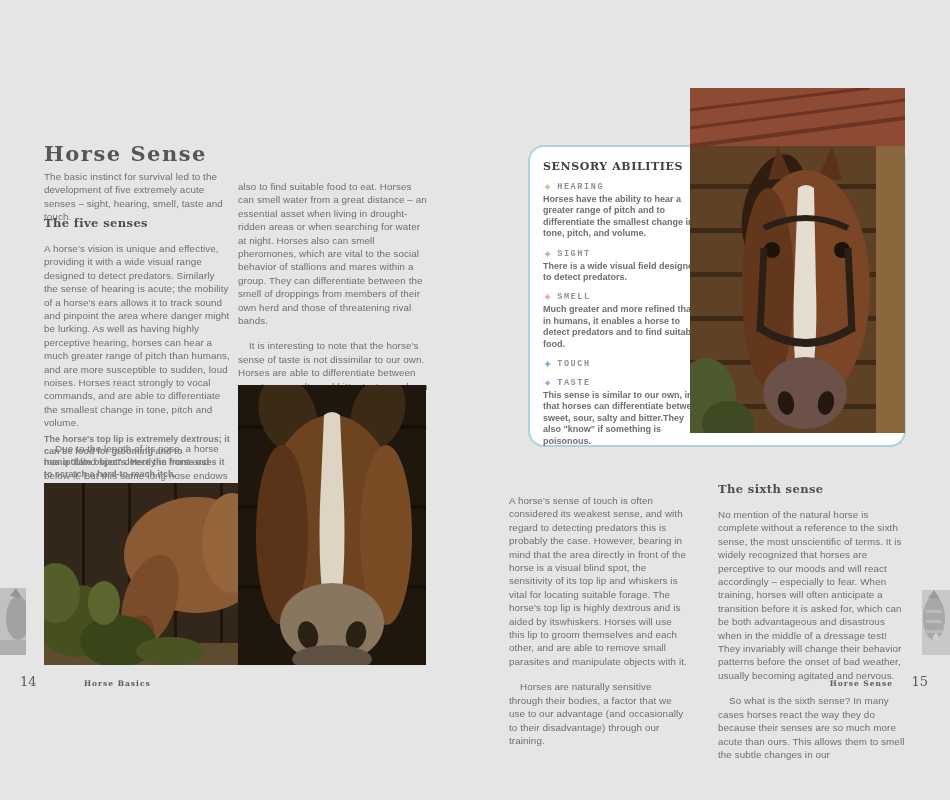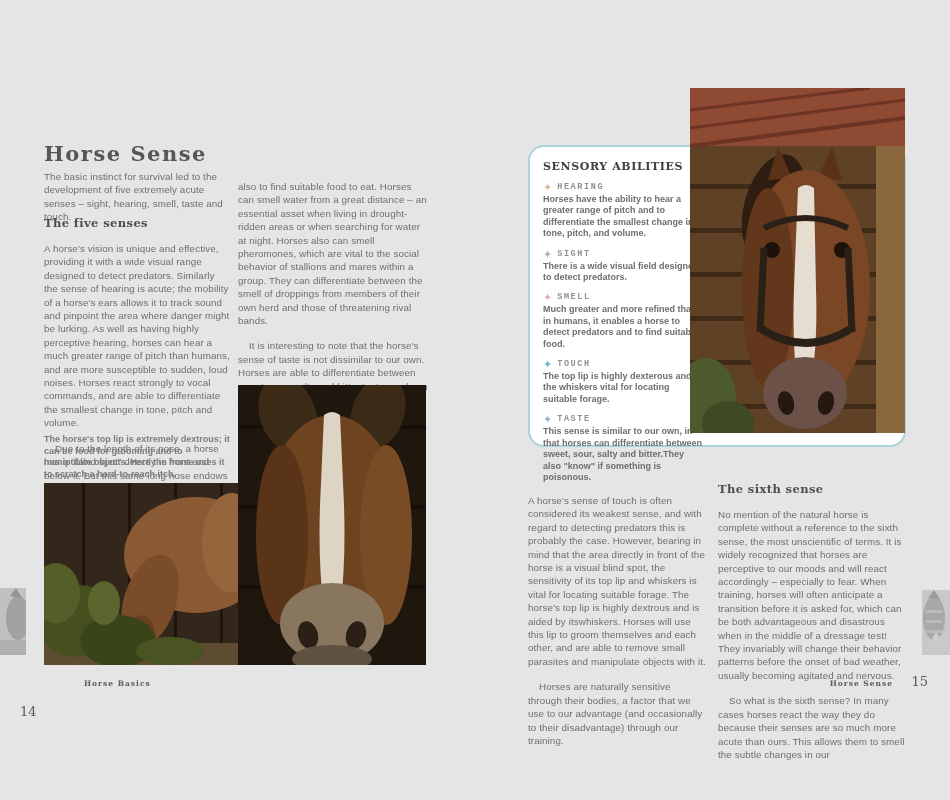--- a/index.html
+++ b/index.html
@@ -115,21 +115,20 @@
           <span class="sense-label">SMELL</span>
         </div>
         <div class="sense-text">Much greater and more refined than in humans, it enables a horse to detect predators and to find suitable food.</div>
       </div>
 
       <div class="sense-item">
         <div class="sense-label-row">
           <span class="star" style="color: rgb(111, 180, 192);">✦</span>
           <span class="sense-label">TOUCH</span>
         </div>
-        <div class="sense-text">The top lip is highly dexterous and the whiskers vital for locating suitable forage.</div>
       </div>
 
       <div class="sense-item">
         <div class="sense-label-row">
           <span class="star" style="color: rgb(155, 176, 204);">✦</span>
           <span class="sense-label">TASTE</span>
         </div>
         <div class="sense-text">This sense is similar to our own, in that horses can differentiate between sweet, sour, salty and bitter.They also "know" if something is poisonous.</div>
       </div>
     </div>
@@ -160,32 +159,32 @@
     <circle cx="152" cy="162" r="8" fill="#1d120a"></circle>
     <ellipse cx="115" cy="305" rx="42" ry="36" fill="#6b5147"></ellipse>
     <ellipse cx="96" cy="315" rx="8" ry="12" fill="#241810" transform="rotate(-12 96 315)"></ellipse>
     <ellipse cx="136" cy="315" rx="8" ry="12" fill="#241810" transform="rotate(12 136 315)"></ellipse>
     <path d="M70 240 Q115 270 162 240" stroke="#2a2018" stroke-width="8" fill="none"></path>
     <path d="M74 160 L70 244" stroke="#2a2018" stroke-width="7" fill="none"></path>
     <path d="M158 160 L162 244" stroke="#2a2018" stroke-width="7" fill="none"></path>
     <path d="M74 140 Q115 120 158 140" stroke="#2a2018" stroke-width="6" fill="none"></path>
   </svg>
 
-  <div class="abs body-text" style="left:528px;top:482px;width:178px;">
+  <div class="abs body-text" style="left:509px;top:482px;width:178px;">
     <p>A horse's sense of touch is often considered its weakest sense, and with regard to detecting predators this is probably the case. However, bearing in mind that the area directly in front of the horse is a visual blind spot, the sensitivity of its top lip and whiskers is vital for locating suitable forage. The horse's top lip is highly dextrous and is aided by itswhiskers. Horses will use this lip to groom themselves and each other, and are able to remove small parasites and manipulate objects with it.</p>
     <p class="indent">Horses are naturally sensitive through their bodies, a factor that we use to our advantage (and occasionally to their disadvantage) through our training.</p>
   </div>
 
   <div class="abs slab-head" style="left:718px;top:482px;text-align:right;">The sixth sense</div>
   <div class="abs body-text" style="left:718px;top:496px;width:190px;">
     <p>No mention of the natural horse is complete without a reference to the sixth sense, the most unscientific of terms. It is widely recognized that horses are perceptive to our moods and will react accordingly – especially to fear. When training, horses will often anticipate a transition before it is asked for, which can be both advantageous and disastrous when in the middle of a dressage test! They invariably will change their behavior patterns before the onset of bad weather, usually becoming agitated and nervous.</p>
     <p class="indent">So what is the sixth sense? In many cases horses react the way they do because their senses are so much more acute than ours. This allows them to smell the subtle changes in our</p>
   </div>
 
-  <div class="abs folio-num" style="left:20px;top:704px;text-align:right;">14</div>
+  <div class="abs folio-num" style="left:20px;top:674px;text-align:right;">14</div>
   <div class="abs folio-sec" style="left:46px;top:679px;margin-left:38px;">Horse Basics</div>
   <div class="abs folio-sec" style="right:57px;top:679px;">Horse Sense</div>
   <div class="abs folio-num" style="right:22px;top:674px;">15</div>
 
   <svg class="abs photo edge-thumb" style="left:0;top:588px;" width="26" height="67" viewBox="0 0 26 67">
     <rect width="26" height="67" fill="#b8b5ae"></rect>
     <ellipse cx="18" cy="30" rx="12" ry="22" fill="#8f8c83"></ellipse>
     <path d="M10 8 L16 0 L22 10 Z" fill="#7d7a72"></path>
     <rect y="52" width="26" height="15" fill="#a09d95"></rect>
   </svg>

